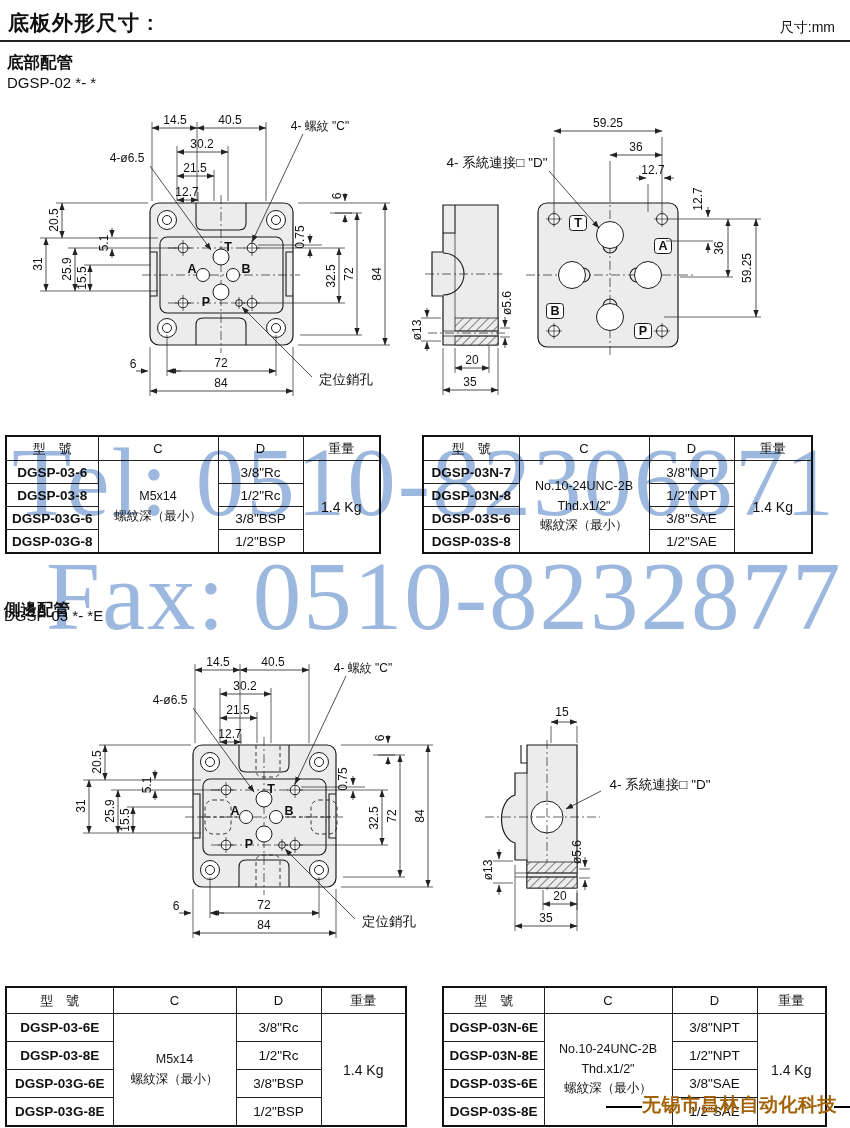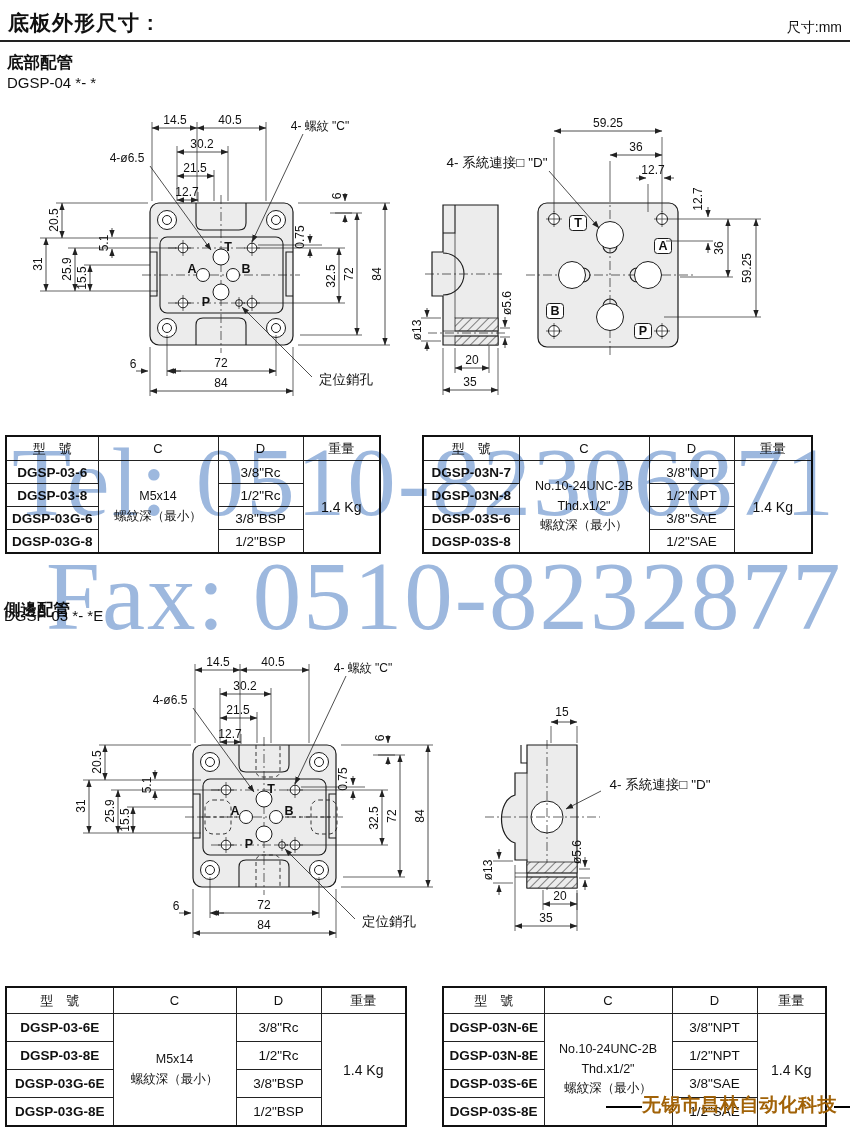--- a/index.html
+++ b/index.html
@@ -1,21 +1,21 @@
 <!DOCTYPE html>
 <html><head>
 <meta charset="utf-8">
 <style>
   html,body{margin:0;padding:0;background:#888;}
   #page{position:relative;width:850px;height:1128px;background:#fff;overflow:hidden;
         font-family:"Liberation Sans",sans-serif;color:#111;}
   .abs{position:absolute;}
   #title{left:8px;top:9px;font-size:21px;font-weight:bold;letter-spacing:1px;}
   #rule{left:0;top:40px;width:850px;height:2px;background:#222;}
-  #unit{right:8px;top:19px;font-size:14px;}
+  #unit{right:15px;top:19px;font-size:14px;}
   .sec-name{font-size:16.5px;font-weight:bold;}
   .sec-model{font-size:15px;}
   #s1-name{left:7px;top:52px;} #s1-model{left:7px;top:74px;}
   #s2-name{left:4px;top:583px;margin-top:16px;} #s2-model{left:4px;top:607px;}
   svg{position:absolute;left:0;display:block;}
   
   .o{fill:#ececec;stroke:#1b1b1b;stroke-width:1.2;}
   .w{fill:#fff;stroke:#1b1b1b;stroke-width:1;}
   .ln{fill:none;stroke:#1b1b1b;stroke-width:1.1;}
   .e{stroke:#222;stroke-width:.7;fill:none;}
@@ -49,21 +49,21 @@
 </head>
 <body>
 
 <div id="page">
 
   <div class="abs" id="title">底板外形尺寸 :</div>
   <div class="abs" id="rule"></div>
   <div class="abs" id="unit">尺寸:mm</div>
 
   <div class="abs sec-name" id="s1-name">底部配管</div>
-  <div class="abs sec-model" id="s1-model">DGSP-04 *- *</div>
+  <div class="abs sec-model" id="s1-model">DGSP-02 *- *</div>
   <div class="abs sec-name" id="s2-name">側邊配管</div>
   <div class="abs sec-model" id="s2-model">DGSP-03 *- *E</div>
 
   <svg width="850" height="340" viewBox="0 95 850 340" style="top:95px">
     <defs>
       <marker id="ar" viewBox="0 0 10 10" refX="9" refY="5" markerWidth="10" markerHeight="10" orient="auto-start-reverse">
         <path d="M0,1.6 L9.3,5 L0,8.4 Z" fill="#222"></path>
       </marker>
       <pattern id="hp" width="6" height="6" patternUnits="userSpaceOnUse" patternTransform="rotate(45)">
         <rect width="6" height="6" fill="#ececec"></rect>

